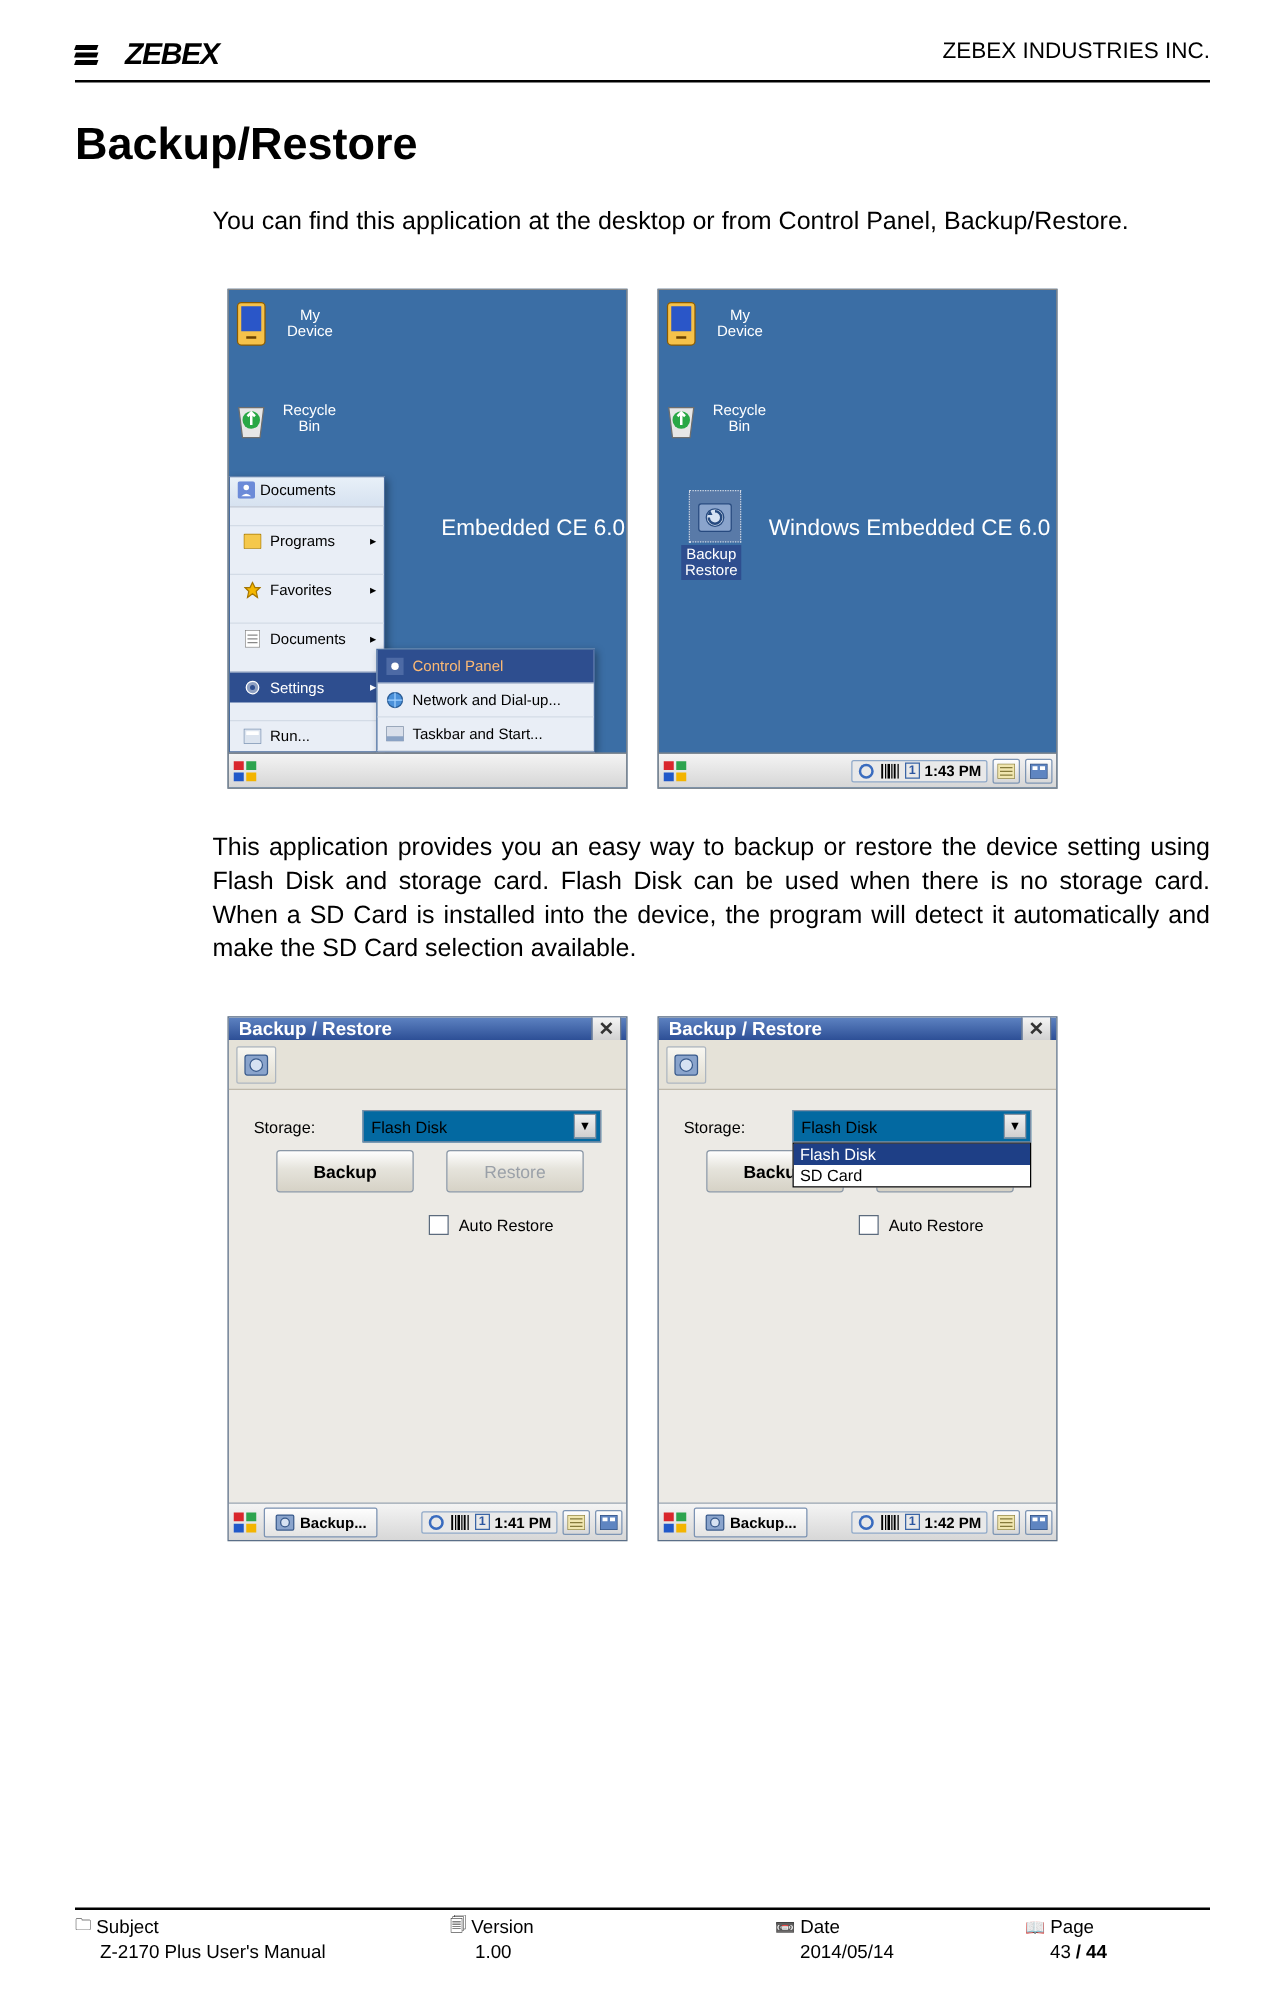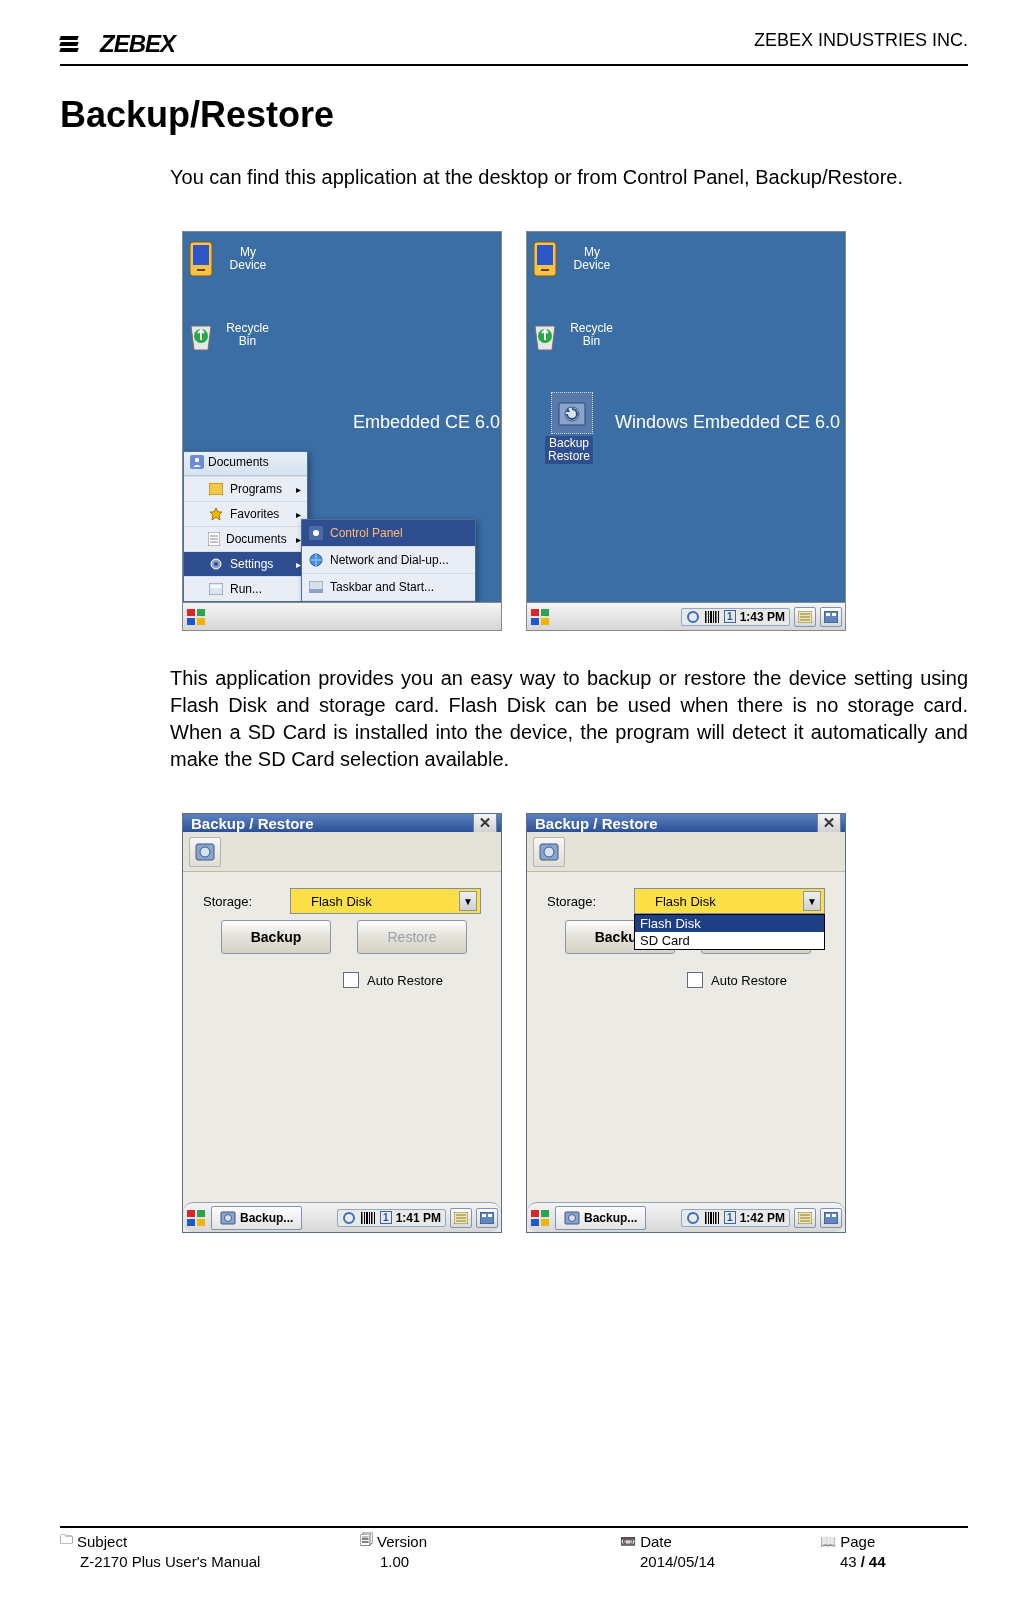--- a/index.html
+++ b/index.html
@@ -121,23 +121,24 @@
     box-shadow: 2px 2px 6px rgba(0,0,0,.35);
     font-size: 12px;
   }
   .start-menu .hdr {
     background: linear-gradient(#e8f0f8,#d6e2f0);
     padding: 3px 6px;
     border-bottom: 1px solid #c0c8d4;
   }
   .sm-item {
     display:flex; align-items:center; gap:6px;
-    padding: 4px 24px;
+    padding: 4px 10px;
     position: relative;
     border-top: 1px solid #d3dbe6;
+    margin-top: 14px;
   }
   .sm-item.sel { background: #2e4e8f; color:#fff; }
   .sm-item .arrow { position:absolute; right:6px; font-size:10px; }
   .sm-ico { width:16px; height:16px; display:flex; align-items:center; justify-content:center; }
   .sub-menu {
     position: absolute;
     left: 118px; bottom: 28px;
     width: 175px;
     background: #e9eef6;
     border: 1px solid #4a6d9e;
@@ -205,23 +206,23 @@
     background:linear-gradient(#f8f7f2,#e1ddd0);
     border:1px solid #adb6c0;
     border-radius:2px;
     display:flex; align-items:center; justify-content:center;
   }
   .br-form { padding: 16px 20px; }
   .br-row { display:flex; align-items:center; gap:12px; margin-bottom:4px; }
   .br-label { width:75px; }
   .br-select {
     flex:1; height:26px;
-    background:#fde047; border:1px solid #7e8ea5;
+    background:#0369a1; border:1px solid #7e8ea5;
     display:flex; align-items:center; justify-content:space-between;
-    padding:0 3px 0 20px; position:relative;
+    padding:0 3px 0 6px; position:relative;
   }
   .br-select .dd-btn {
     width:18px; height:20px;
     background:linear-gradient(#f0f0f0,#cfcfcf);
     border:1px solid #8994a3;
     display:flex; align-items:center; justify-content:center;
     font-size:10px;
   }
   .br-dropdown {
     position:absolute; top:25px; left:-1px; right:-1px;
@@ -242,21 +243,20 @@
   .btn-row { display:flex; gap:26px; margin: 6px 0 18px 18px; }
   .chk-row { display:flex; align-items:center; gap:8px; margin-left: 140px; }
   .chk { width:16px; height:16px; border:1px solid #5c6b7d; background:#fff; }
   .br-taskbar {
     position:absolute; left:0; right:0; bottom:0; height:30px;
     background:linear-gradient(#f4f4f4,#d7d7d7);
     border-top:1px solid #9aa6b4;
     display:flex; align-items:center; justify-content:space-between;
     padding:0 3px;
     font-size:12px;
-    border-radius:10px;
   }
   .br-task-app {
     height:24px;
     background:linear-gradient(#fefefe,#e3e3e3);
     border:1px solid #7c93b3;
     border-radius:2px;
     padding:0 8px;
     display:flex; align-items:center; gap:4px;
     font-weight:bold;
   }

